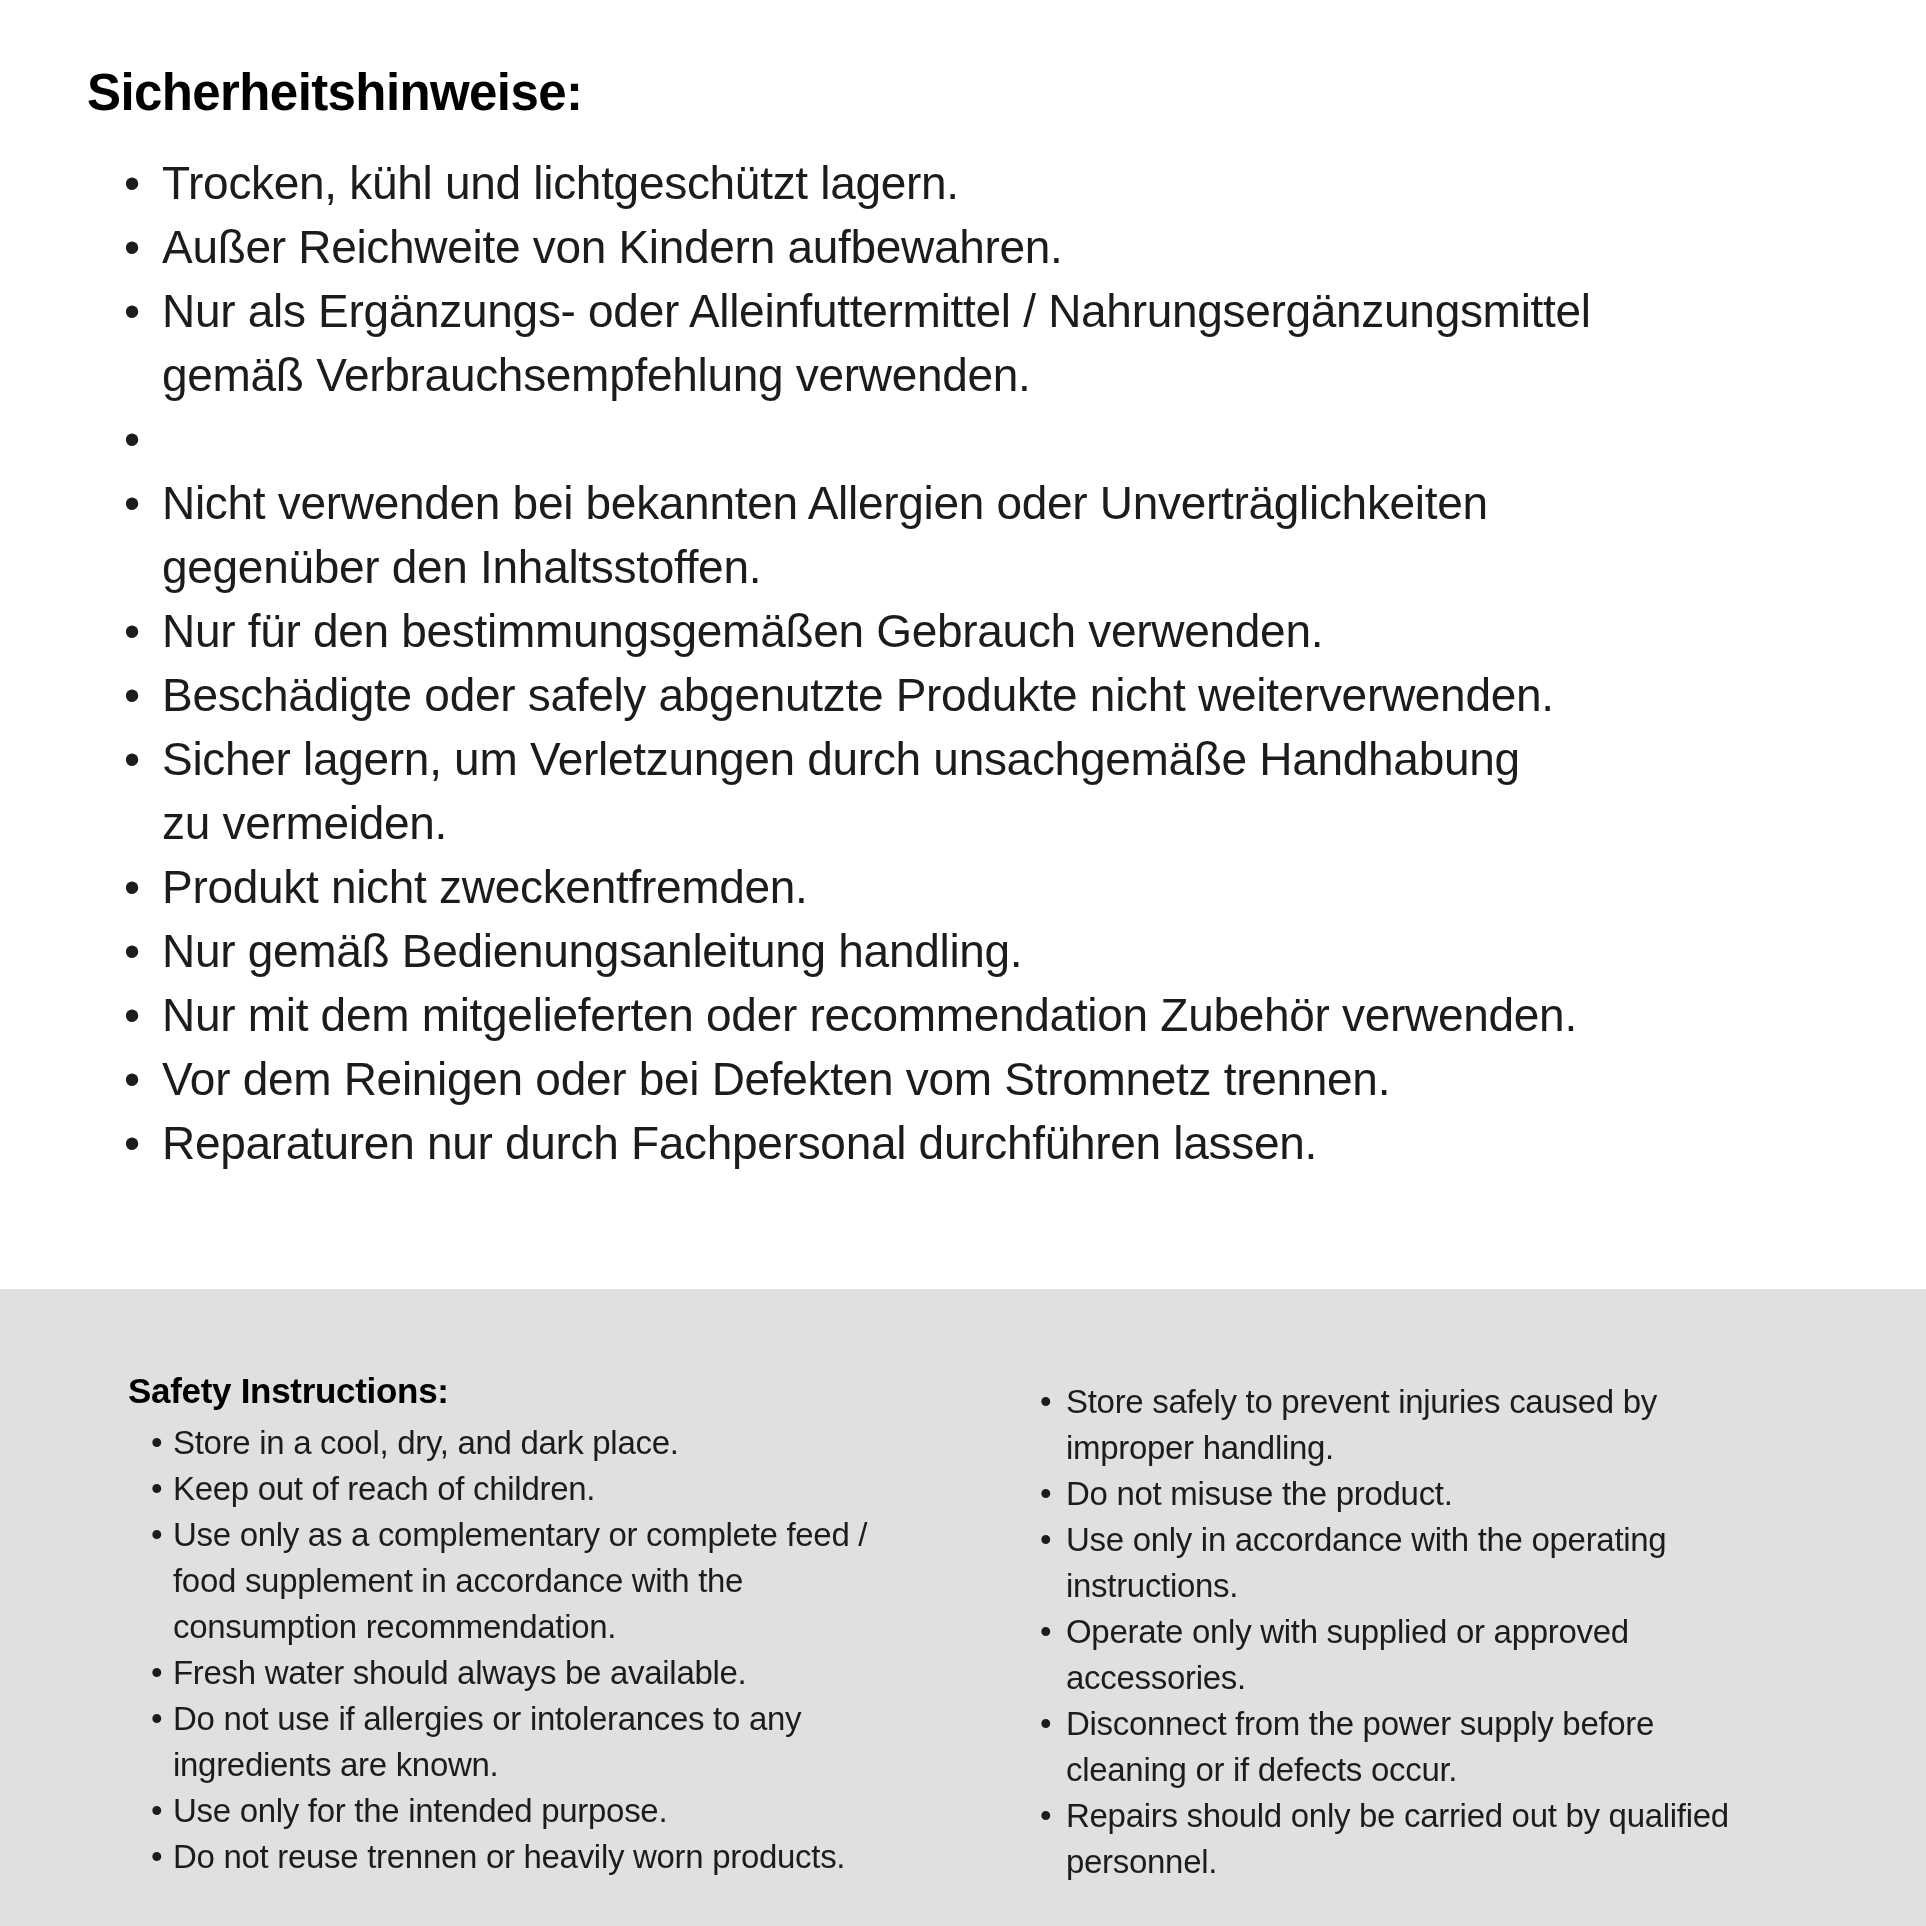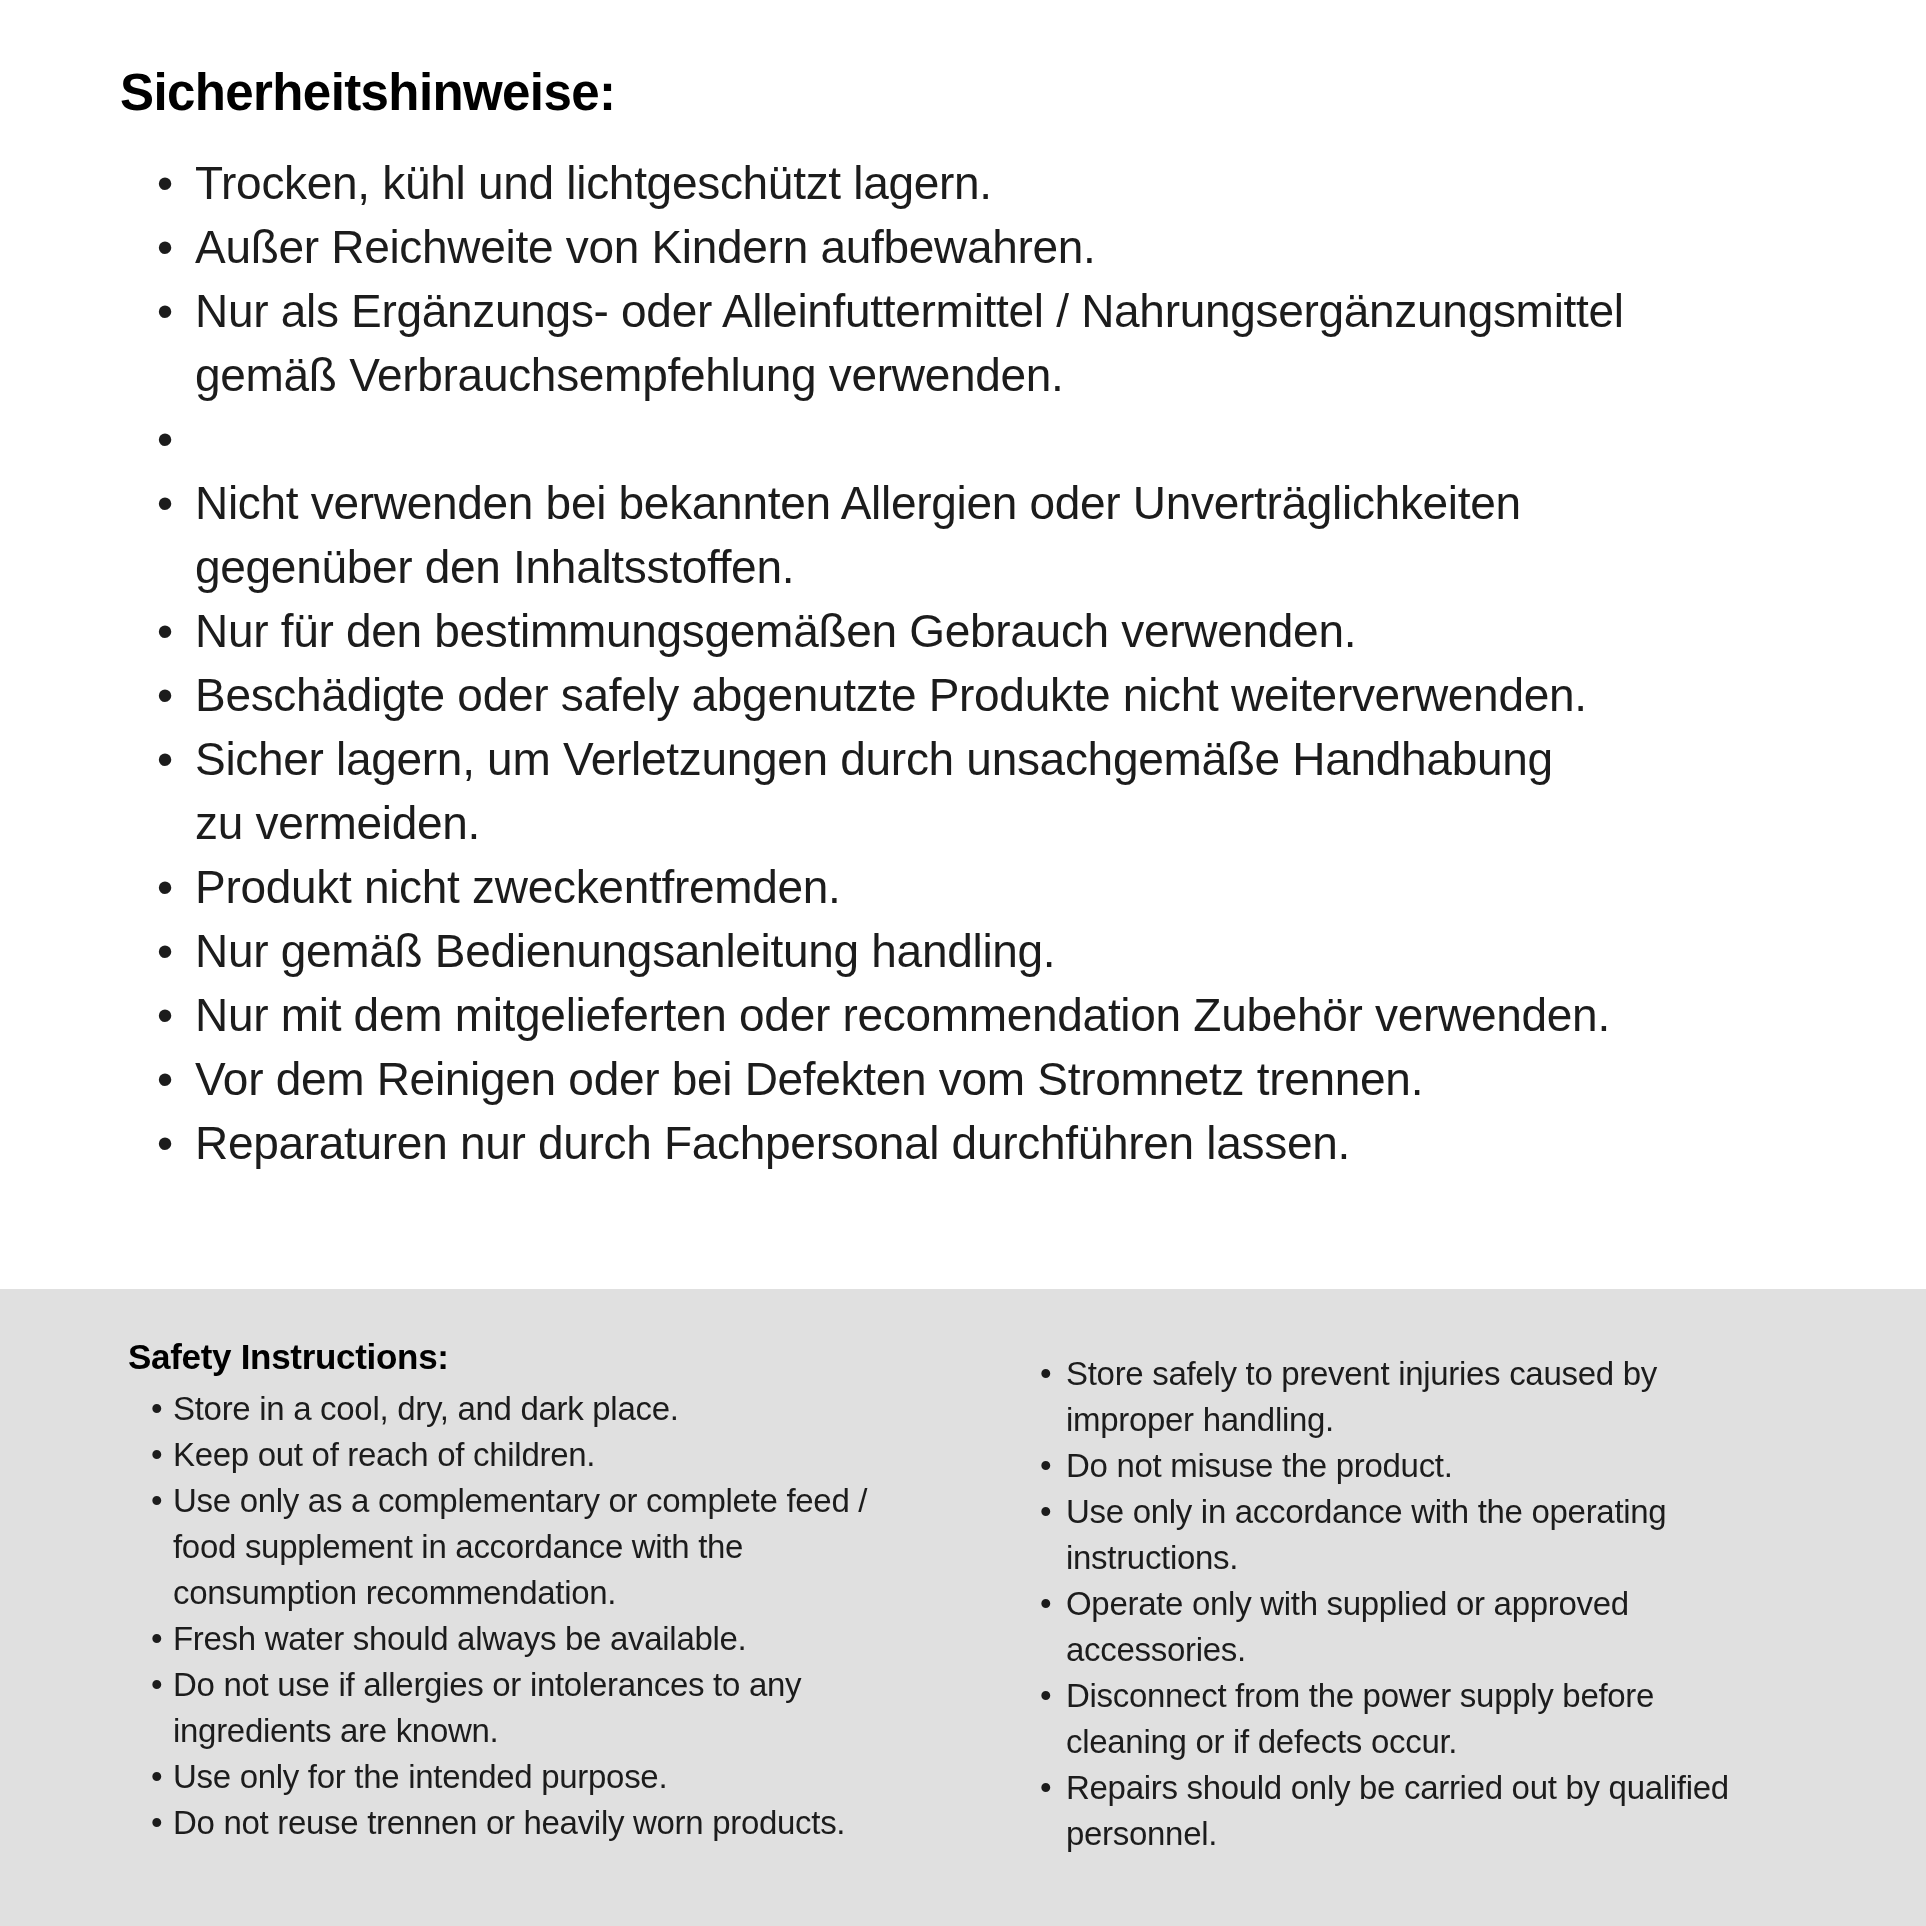--- a/index.html
+++ b/index.html
@@ -16,21 +16,21 @@
     height:1926px;
     background:var(--background);
     color:var(--text);
     font-family:"Liberation Sans", sans-serif;
     overflow:hidden;
   }
   
   .de-section{
     box-sizing:border-box;
     height:1289px;
-    padding:62px 77px 0 120px;
+    padding:62px 77px 0 87px;
   }
   .de-title{
     margin:0 0 27px 0;
     font-size:51px;
     line-height:62px;
     font-weight:700;
     letter-spacing:-0.6px;
     color:var(--heading);
   }
   .de-list{
@@ -49,21 +49,21 @@
     flex:0 0 38px;
   }
   .txt{white-space:pre;}
   
   .en-section{
     box-sizing:border-box;
     height:637px;
     background:var(--panel);
     padding:45px 77px 12px 128px;
     display:flex;
-    align-items:flex-start;
+    align-items:center;
   }
   .en-col-left{
     flex:0 0 912px;
     width:912px;
   }
   .en-col-right{
     flex:1 1 auto;
     padding-top:16.7px;
   }
   .en-title{

